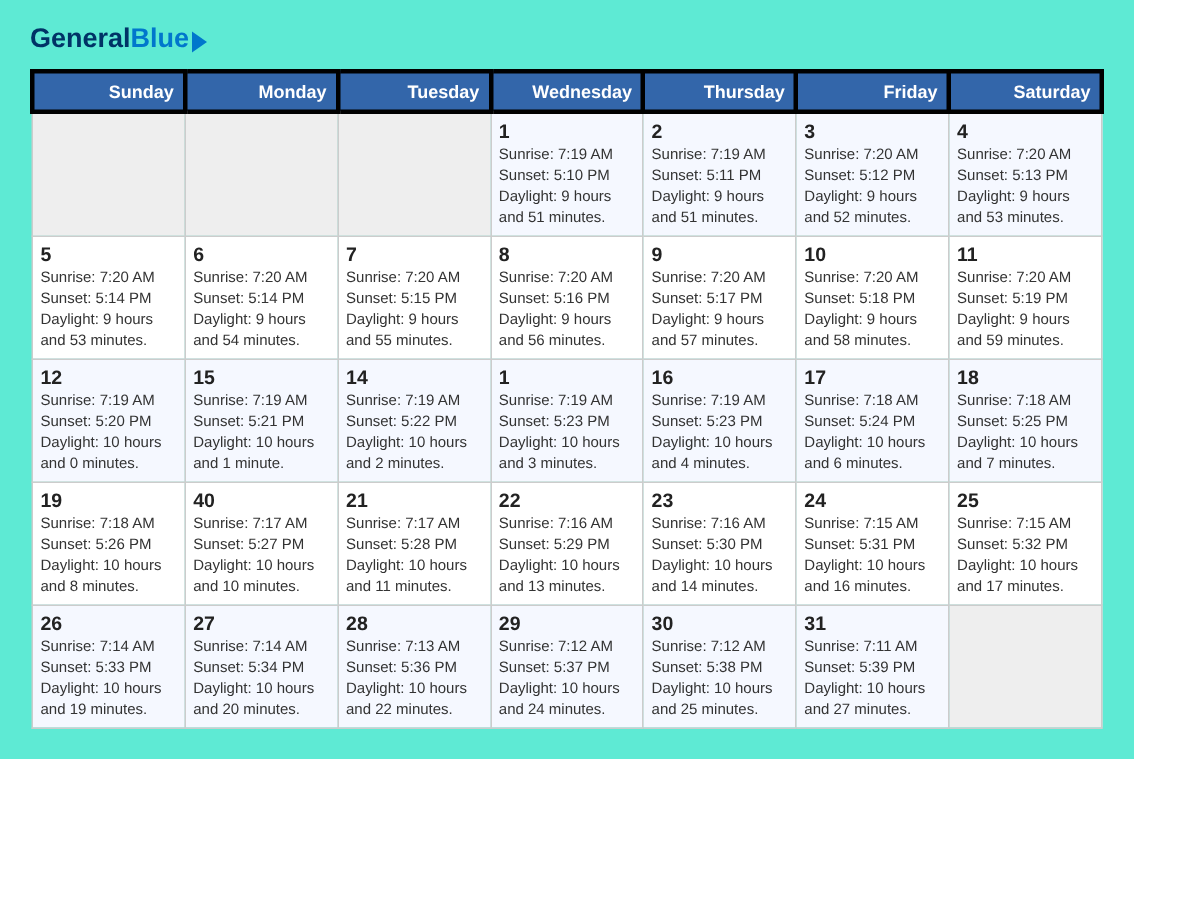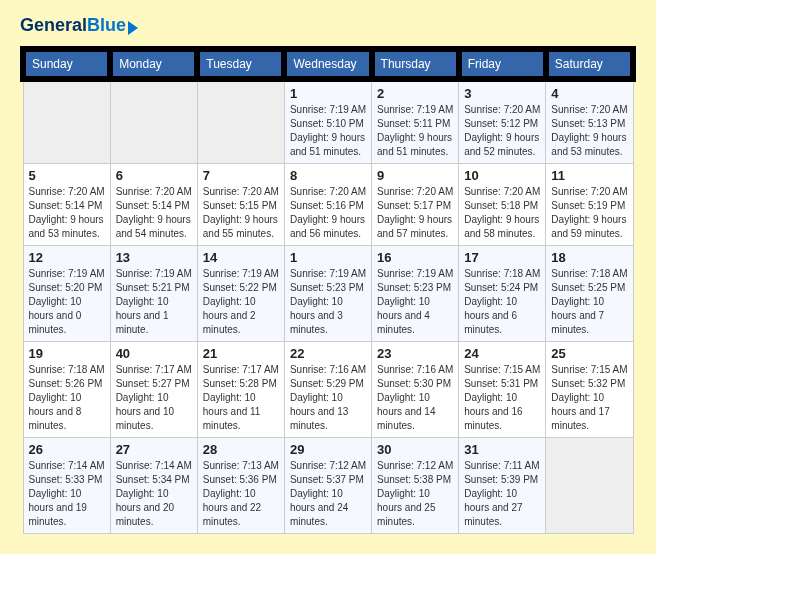--- a/index.html
+++ b/index.html
@@ -3,23 +3,23 @@
   <meta charset="utf-8">
   <style>
     * { box-sizing: border-box; margin: 0; padding: 0; }
     body {
       font-family: Arial, sans-serif;
       background: #fff;
       width: 792px;
       min-height: 612px;
     }
     .page {
-      width: 656px;
+      width: 756px;
       padding: 16px 20px 20px 20px;
-      background: #fef9c3;
+      background: #5eead4;
     }
     .header {
       display: flex;
       align-items: flex-start;
       justify-content: space-between;
       margin-bottom: 10px;
     }
     .logo {
       display: flex;
       align-items: center;
@@ -57,25 +57,25 @@
       color: #444;
     }
     .calendar {
       width: 100%;
       border-collapse: collapse;
       font-size: 11px;
     }
     .calendar th {
       background: #3366aa;
       color: #fff;
-      text-align: left;
+      text-align: right;
       padding: 5px 6px;
       font-size: 12px;
-      font-weight: normal;
-      border: 6px solid #000000;
+      font-weight: bold;
+      border: 3px solid #000000;
     }
     .calendar td {
       border: 1px solid #ccc;
       vertical-align: top;
       padding: 4px 5px;
       width: calc(100% / 7);
       height: 80px;
       background: #fff;
     }
     .calendar td.empty {
@@ -187,21 +187,21 @@
             <div class="day-number">11</div>
             <div class="day-info">Sunrise: 7:20 AM<br>Sunset: 5:19 PM<br>Daylight: 9 hours and 59 minutes.</div>
           </td>
         </tr>
         <tr>
           <td>
             <div class="day-number">12</div>
             <div class="day-info">Sunrise: 7:19 AM<br>Sunset: 5:20 PM<br>Daylight: 10 hours and 0 minutes.</div>
           </td>
           <td>
-            <div class="day-number">13</div>
+            <div class="day-number">15</div>
             <div class="day-info">Sunrise: 7:19 AM<br>Sunset: 5:21 PM<br>Daylight: 10 hours and 1 minute.</div>
           </td>
           <td>
             <div class="day-number">14</div>
             <div class="day-info">Sunrise: 7:19 AM<br>Sunset: 5:22 PM<br>Daylight: 10 hours and 2 minutes.</div>
           </td>
           <td>
             <div class="day-number">1</div>
             <div class="day-info">Sunrise: 7:19 AM<br>Sunset: 5:23 PM<br>Daylight: 10 hours and 3 minutes.</div>
           </td>

